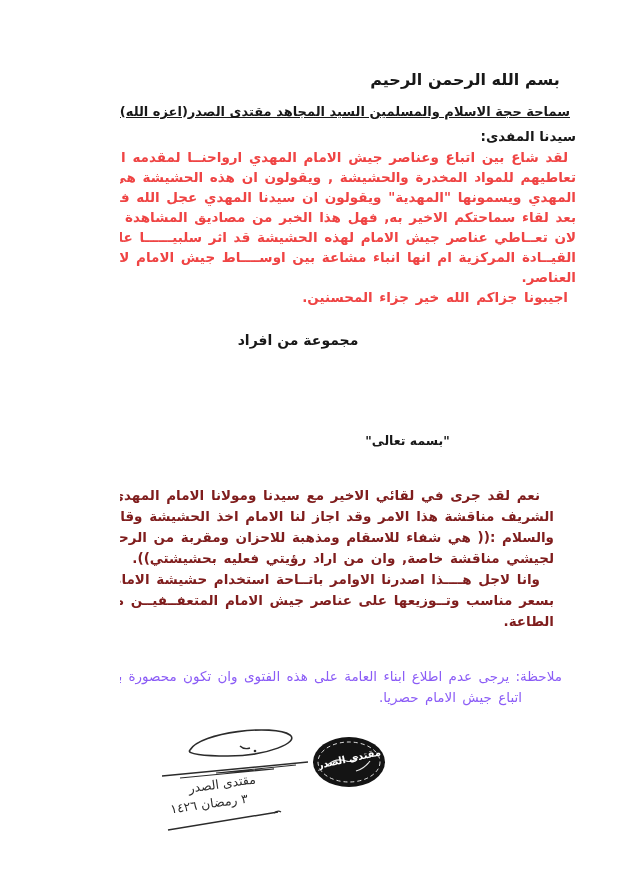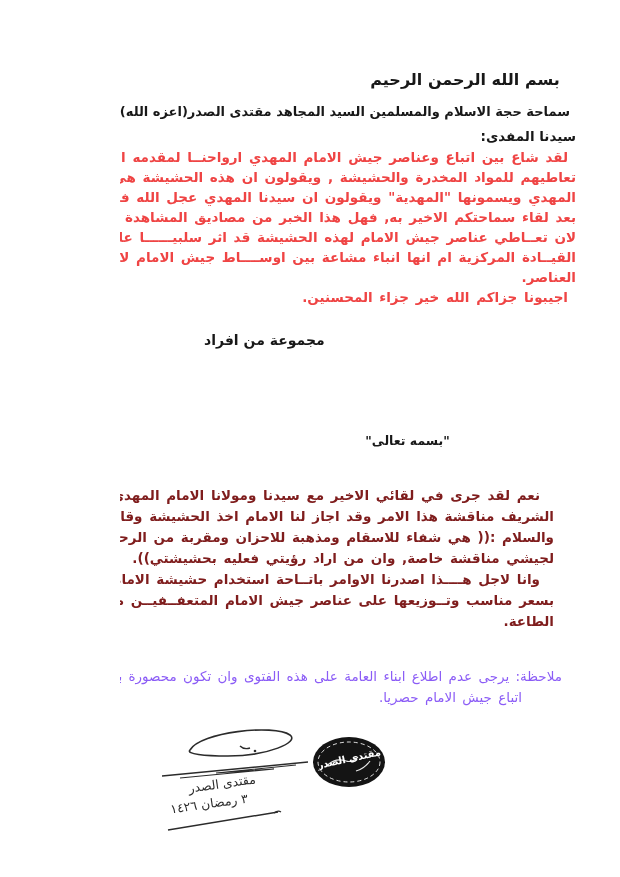--- a/index.html
+++ b/index.html
@@ -17,35 +17,35 @@
     font-weight:bold;
     font-size:13.5px;
     line-height:20px;
     white-space:nowrap;
     color:#181818;
   }
   .bismillah{
     top:70px;left:240px;width:210px;
     text-align:center;font-size:16px;
   }
-  .addressee{top:102px;right:50px;font-size:13px;}
+  .addressee{top:102px;right:50px;font-size:13px;text-decoration:underline;}
   .salutation{top:126px;right:44px;font-size:13.5px;}
 
   .qblock{position:absolute;top:147px;right:44px;left:10px;}
   .qblock .ln{
     text-align:right;font-weight:bold;font-size:13.5px;
     line-height:20px;white-space:nowrap;word-spacing:2px;color:#ef4444;
   }
   .ind8{padding-right:8px;}
   .ind14{padding-right:14px;}
   .ind48{padding-right:48px;}
 
   .sigblock{
-    position:absolute;top:330px;left:84px;width:212px;
-    text-align:left;font-weight:bold;font-size:14px;line-height:21px;
+    position:absolute;top:330px;left:72px;width:212px;
+    text-align:center;font-weight:bold;font-size:14px;line-height:21px;
   }
   .replyheading{
     top:431px;left:230px;width:115px;
     text-align:center;font-size:12.5px;
   }
   .ablock{position:absolute;top:485px;right:66px;left:10px;}
   .ablock .ln{
     text-align:right;font-weight:bold;font-size:13.5px;
     line-height:21px;white-space:nowrap;word-spacing:2px;color:#7f1d1d;
   }

